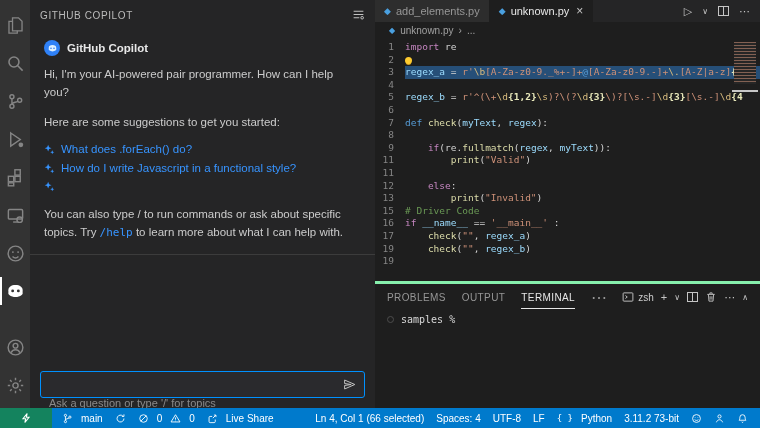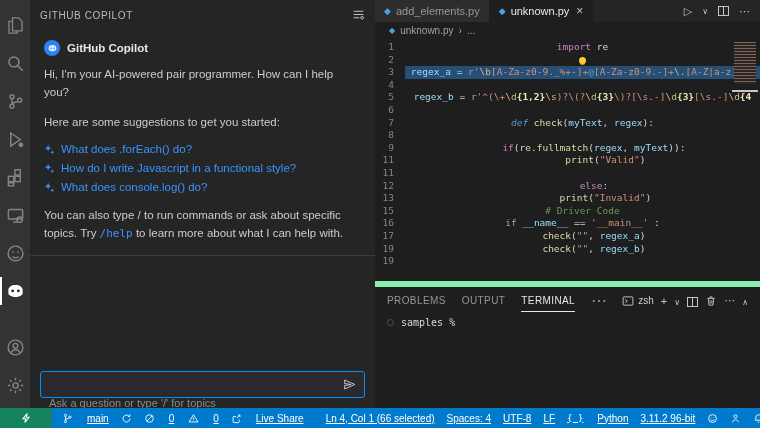--- a/index.html
+++ b/index.html
@@ -57,54 +57,54 @@
   .split-icon::after { content:""; position:absolute; left:4px; top:0; bottom:0; width:1px; background:#c5c5c5; }
   .breadcrumb { height:16px; display:flex; align-items:center; gap:5px; padding:0 14px;
     font-size:10px; color:#a0a0a0; background:#1e1e1e; }
   .breadcrumb .file-icon { color:#4aa0e0; font-size:8px; }
 
   
   .code { position:relative; height:243px; overflow:hidden; font-family:"DejaVu Sans Mono", monospace;
     font-size:9.5px; padding-top:3px; }
   .cl { display:flex; height:12.6px; line-height:12.6px; white-space:pre; }
   .ln { width:30px; flex:none; text-align:right; padding-right:11px; color:#858585; }
-  .lc { flex:1; color:#d4d4d4;text-align:center; }
+  .lc { flex:1; color:#d4d4d4; }
   .cl.sel .lc { background:#264f78; }
-  .t-k { color:#c586c0; } .t-kb { color:#569cd6;font-style:italic; } .t-f { color:#dcdcaa;margin-top:28px; }
+  .t-k { color:#c586c0; } .t-kb { color:#569cd6; } .t-f { color:#dcdcaa;margin-top:28px; }
   .t-v { color:#9cdcfe; } .t-s { color:#ce9178; } .t-r { color:#d7ba7d; }
   .t-y { color:#e9e9bb; font-weight:bold; } .t-c { color:#6a9955; } .t-p { color:#d4d4d4; }
   .t-o { color:#569cd6; }
   .bulb { display:inline-block; width:7px; height:7px; border-radius:50%;
     background:#fecb2f; box-shadow:0 2px 0 -1px #d0a020; vertical-align:middle; }
   .minimap { position:absolute; right:4px; top:4px; width:22px; height:42px; background:#262626;
     background-image:repeating-linear-gradient(180deg, rgba(206,145,120,.55) 0 1px, transparent 1px 3px); }
   .minimap-slider { position:absolute; right:2px; top:52px; width:26px; border-top:2px solid rgba(255,255,255,.75); }
 
   
   .panel { position:absolute; left:0; right:0; top:281px; bottom:0; background:#1e1e1e;
-    border-top:6px solid #86efac; }
+    border-top:3px solid #86efac; }
   .panel-header { height:26px; display:flex; align-items:center; padding:0 12px; }
   .ptab { font-size:10px; letter-spacing:.4px; color:#969696; margin-right:16px; padding:6px 0 5px 0; }
   .ptab.active { color:#e7e7e7; border-bottom:1px solid #e7e7e7; }
   .ptab-more { color:#969696; margin-right:10px; }
-  .panel-actions { margin-left:auto; display:flex; align-items:flex-end; gap:7px; color:#c5c5c5; font-size:11px; }
+  .panel-actions { margin-left:auto; display:flex; align-items:center; gap:7px; color:#c5c5c5; font-size:11px; }
   .panel-actions svg { width:12px; height:12px; }
   .shell-sel { display:flex; align-items:center; gap:4px; font-size:10px; color:#cccccc; }
   .term-body { padding:4px 12px; font-family:"DejaVu Sans Mono", monospace; font-size:10px; color:#d8d8d8;
     display:flex; align-items:center; gap:7px; }
   .cmd-dot { width:7px; height:7px; border:1px solid #4d4d4d; border-radius:50%; flex:none; }
 
   
   .status-bar { position:absolute; left:0; right:0; bottom:0; height:20px; background:#007acc;
     color:#ffffff; display:flex; align-items:center; font-size:10px; }
   .sb-remote { width:52px; height:20px; background:#14835e; display:flex; align-items:center;
     justify-content:center; font-size:10px; color:#fff; flex:none; }
   .sb-left { display:flex; align-items:center; gap:12px; padding:0 10px; }
   .sb-right { margin-left:auto; display:flex; align-items:center; gap:12px; padding:0 12px; }
-  .sb-item { display:flex; gap:14px; white-space:nowrap;text-decoration:underline; }
+  .sb-item { display:flex; gap:8px; white-space:nowrap; }
   .sb-item svg { width:11px; height:11px; }
   .braces { font-family:"DejaVu Sans Mono", monospace; font-size:9px; }
 </style>
 </head>
 <body>
 
 <div class="app">
 
   <div class="activity-bar">
     <div class="ab-item">
@@ -213,21 +213,20 @@
         <div class="suggestion">
           <svg viewBox="0 0 16 16">
               <path fill="#3794ff" d="M6 1l1.4 3.6L11 6 7.4 7.4 6 11 4.6 7.4 1 6l3.6-1.4zM12 9l.9 2.1L15 12l-2.1.9L12 15l-.9-2.1L9 12l2.1-.9z"></path>
             </svg>
           <span>How do I write Javascript in a functional style?</span>
         </div>
         <div class="suggestion">
           <svg viewBox="0 0 16 16">
               <path fill="#3794ff" d="M6 1l1.4 3.6L11 6 7.4 7.4 6 11 4.6 7.4 1 6l3.6-1.4zM12 9l.9 2.1L15 12l-2.1.9L12 15l-.9-2.1L9 12l2.1-.9z"></path>
             </svg>
-          <span>What does console.log() do?</span>
         </div>
         <div class="help-p">
           <span>You can also type / to run commands or ask about specific topics. Try</span>
           <span class="code-inline">/help</span><span> to learn more about what I can help with.</span>
         </div>
       </div>
     </div>
     <div class="chat-input-wrap">
       <div class="chat-input">
         <span class="ph">Ask a question or type '/' for topics</span>
@@ -362,21 +361,21 @@
     </div>
     <div class="sb-right">
       <span class="sb-item">Ln 4, Col 1 (66 selected)</span>
       <span class="sb-item">Spaces: 4</span>
       <span class="sb-item">UTF-8</span>
       <span class="sb-item">LF</span>
       <span class="sb-item">
         <span class="braces">{ }</span>
         <span>Python</span>
       </span>
-      <span class="sb-item">3.11.2 96-bit</span>
+      <span class="sb-item">3.11.2 73-bit</span>
       <span class="sb-item">
         <svg viewBox="0 0 16 16" fill="none" stroke="currentColor" stroke-width="1.3">
             <circle cx="8" cy="8" r="5.7"></circle>
             <circle cx="6" cy="6.7" r=".7" fill="currentColor" stroke="none"></circle>
             <circle cx="10" cy="6.7" r=".7" fill="currentColor" stroke="none"></circle>
             <path d="M5.3 9.6c1.6 1.6 3.8 1.6 5.4 0"></path>
           </svg>
       </span>
       <span class="sb-item">
         <svg viewBox="0 0 16 16" fill="none" stroke="currentColor" stroke-width="1.3">

